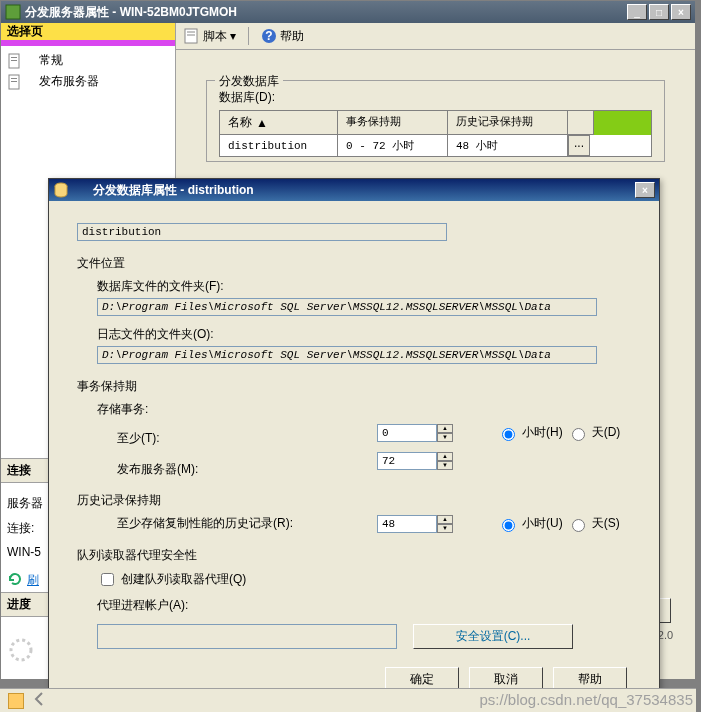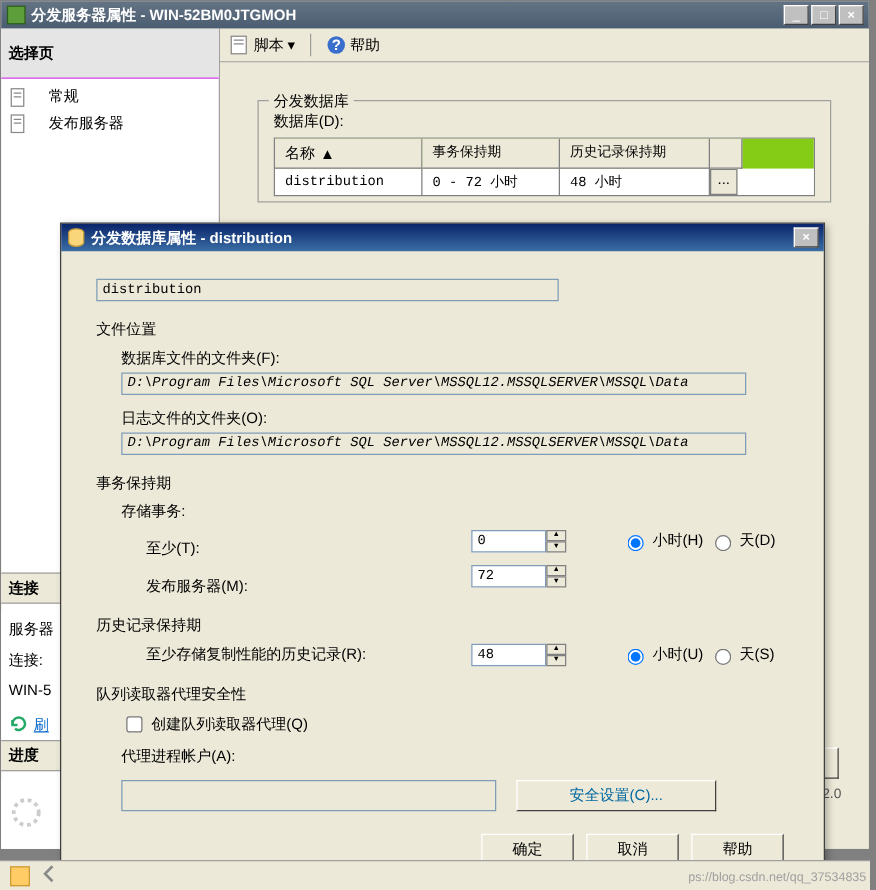--- a/index.html
+++ b/index.html
@@ -9,21 +9,21 @@
 .main-window { position: absolute; left: 0; top: 0; width: 696px; height: 680px; background: #ece9d8; border: 1px solid #808080; }
 .titlebar { background: linear-gradient(#647485, #4a5c70); color: #fff; height: 22px; display: flex; align-items: center; padding: 0 4px; }
 .titlebar .icon { width: 16px; height: 16px; margin-right: 4px; }
 .titlebar .title { flex: 1; font-weight: bold; }
 .win-controls { display: flex; gap: 2px; }
 .win-btn { width: 20px; height: 16px; background: #c0c0c0; border: 1px solid #fff; border-right-color: #404040; border-bottom-color: #404040; display: flex; align-items: center; justify-content: center; font-family: sans-serif; font-size: 10px; }
 .win-btn.close-btn { font-weight: bold; }
 
 .main-body { display: flex; height: calc(100% - 22px); }
 .left-panel { width: 175px; background: #fff; border-right: 1px solid #a0a0a0; display: flex; flex-direction: column; }
-.panel-header { background: #e5e5e5; padding: 11px 6px; border-bottom: 1px solid #d946ef; font-weight: bold; }
+.panel-header { background: #fde047; padding: 0 6px; border-bottom: 6px solid #d946ef; font-weight: bold; }
 .tree { padding: 4px; }
 .tree-item { display: flex; align-items: center; padding: 2px; gap: 16px; }
 .tree-icon { width: 16px; height: 16px; }
 
 .right-panel { flex: 1; background: #ece9d8; display: flex; flex-direction: column; }
 .toolbar { background: #ece9d8; padding: 4px 8px; border-bottom: 1px solid #a0a0a0; display: flex; gap: 8px; align-items: center; }
 .toolbar-item { display: flex; align-items: center; gap: 3px; }
 .tb-icon { width: 16px; height: 16px; }
 .tb-sep { width: 1px; height: 18px; background: #a0a0a0; margin: 0 4px; }
 
@@ -41,21 +41,21 @@
 .dt-c2 { width: 110px; }
 .dt-c3 { width: 120px; }
 .dt-ellipsis { width: 22px; background: #ece9d8; text-align: center; border: 1px solid #808080; cursor: pointer; }
 
 
 .conn-section { background: #fff; margin-top: 6px; padding: 2px 6px; }
 .conn-header { background: #ece9d8; padding: 3px 6px; font-weight: bold; border-top: 1px solid #a0a0a0; border-bottom: 1px solid #a0a0a0; }
 
 
 .modal { position: absolute; left: 48px; top: 178px; width: 612px; height: 530px; background: #ece9d8; border: 1px solid #404040; box-shadow: 2px 2px 6px rgba(0,0,0,0.3); }
-.modal .titlebar { background: linear-gradient(#0a246a, #3a6ea5); }
+.modal .titlebar { background: linear-gradient(#0a246a, #3a6ea5); gap: 20px; }
 .modal-body { padding: 16px 28px 10px; }
 
 .form-label { width: 130px; }
 .form-label-sm { padding-left: 40px; width: 270px; }
 .form-label-sm2 { padding-left: 40px; width: 270px; }
 .text-input { font-family: "Courier New", monospace; font-size: 11px; padding: 2px 4px; border: 1px solid #7f9db9; background: #fff; }
 .text-input.wide { width: 370px; }
 .text-input.full { width: 500px; font-style: italic; }
 .text-input.ro { background: #ece9d8; }
 .spinner { display: inline-flex; }
@@ -72,21 +72,21 @@
 
 .btn { padding: 3px 18px; background: #ece9d8; border: 1px solid #404040; border-top-color: #fff; border-left-color: #fff; min-width: 74px; text-align: center; }
 .btn.disabled { color: #0369a1; }
 .modal-footer { display: flex; justify-content: flex-end; gap: 10px; padding-right: 4px; margin-top: 18px; }
 .sec-btn-row { display:flex; margin-top:10px; }
 
 .footer-buttons { position: absolute; right: 30px; top: 598px; display: flex; gap: 8px; }
 
 .statusbar { position: absolute; left: 0; bottom: 0; width: 696px; height: 24px; background: #ece9d8; border-top: 1px solid #a0a0a0; display: flex; align-items: center; padding: 0 8px; gap: 8px; }
 .status-icon { width: 16px; height: 16px; background: #ffcc66; border: 1px solid #cc9933; }
-.watermark { position: absolute; right: 8px; bottom: 4px; color: #a0a0a0; font-size: 10px; font-family: sans-serif;}
+.watermark { position: absolute; right: 8px; bottom: 4px; color: #a0a0a0; font-size: 15px; font-family: sans-serif;}
 
 
 .svg-icon { display: inline-block; }
 </style>
 </head>
 <body>
 
 <div class="main-window">
   <div class="titlebar">
     <span class="icon svg-icon">

